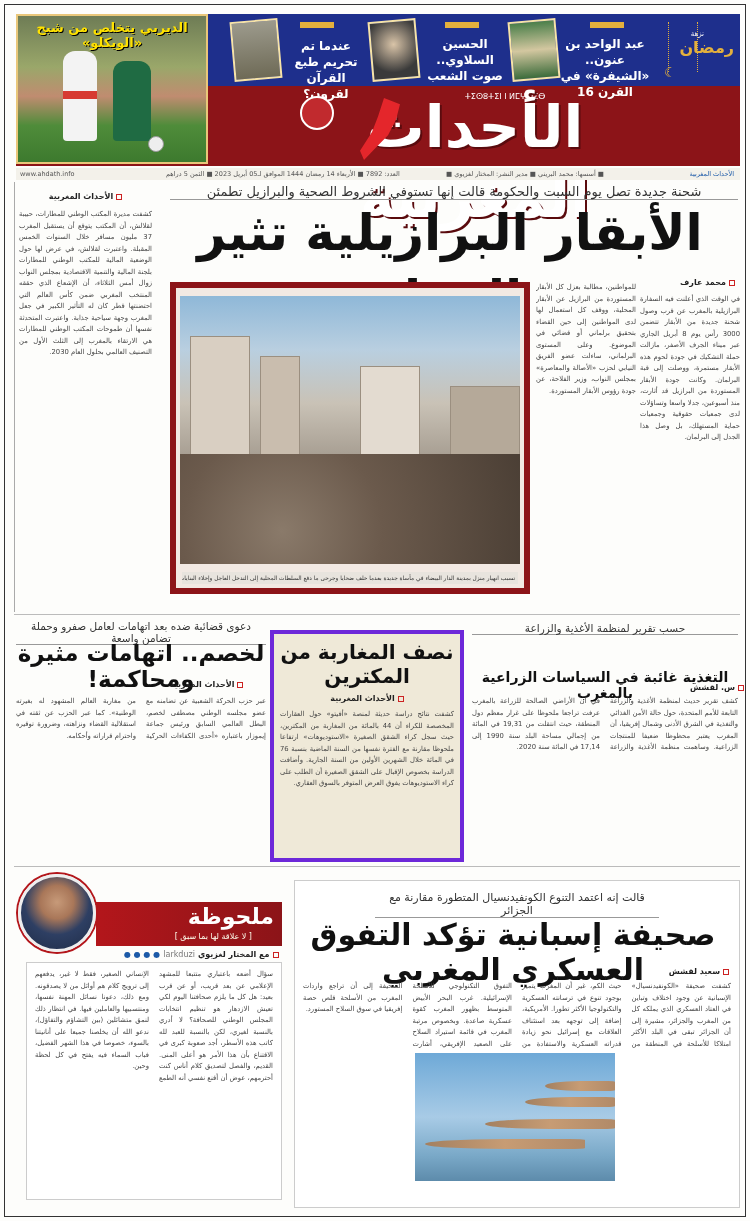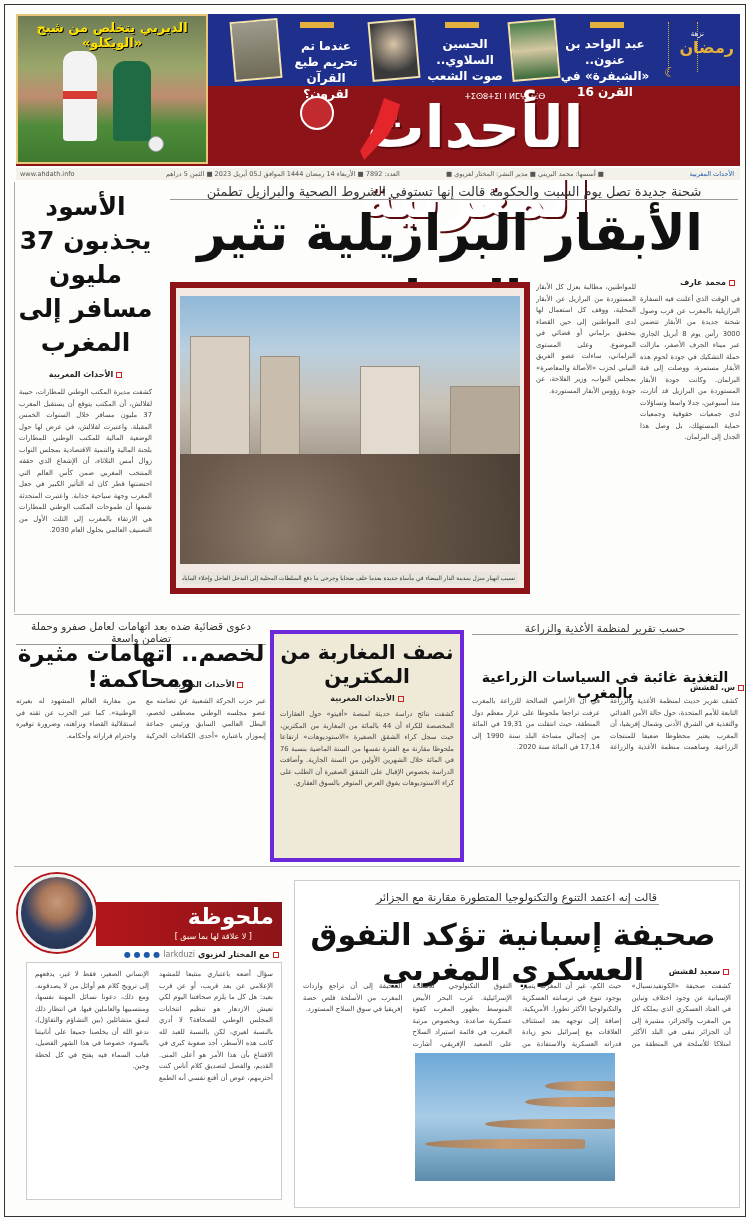--- a/index.html
+++ b/index.html
@@ -110,21 +110,20 @@
 <div class="abs stamp"></div>
 
 <div class="abs dateline">
   <span style="left:4px;">www.ahdath.info</span>
   <span style="left:150px;">العدد: 7892 ■ الأربعاء 14 رمضان 1444 الموافق لـ05 أبريل 2023 ■ الثمن 5 دراهم</span>
   <span style="left:430px;">■ أسسها: محمد البريني ■ مدير النشر: المختار لغزيوي ■</span>
   <span style="right:6px;color:#1c5aa8;">الأحداث المغربية</span>
 </div>
 
 <div class="abs left-col">
-  <h2>الأسود يجذبون 37 مليون مسافر إلى المغرب</h2>
   <div class="byline" style="margin:10px 0 8px;">
     <span class="sq"></span>
     <span>الأحداث المغربية</span>
   </div>
   <div class="body-text" style="padding:0 4px;height:240px;overflow:hidden;">كشفت مديرة المكتب الوطني للمطارات، حبيبة لقلالش، أن المكتب يتوقع أن يستقبل المغرب 37 مليون مسافر خلال السنوات الخمس المقبلة. واعتبرت لقلالش، في عرض لها حول الوضعية المالية للمكتب الوطني للمطارات بلجنة المالية والتنمية الاقتصادية بمجلس النواب زوال أمس الثلاثاء، أن الإشعاع الذي حققه المنتخب المغربي ضمن كأس العالم التي احتضنتها قطر كان له التأثير الكبير في جعل المغرب وجهة سياحية جذابة. واعتبرت المتحدثة نفسها أن طموحات المكتب الوطني للمطارات هي الارتقاء بالمغرب إلى الثلث الأول من التصنيف العالمي بحلول العام 2030.</div>
 </div>
 
 <div class="abs kicker" style="left:170px;top:184px;width:568px;">شحنة جديدة تصل يوم السبت والحكومة قالت إنها تستوفي الشروط الصحية والبرازيل تطمئن</div>
 <div class="abs mainhead">الأبقار البرازيلية تثير الجدل</div>
 
@@ -186,21 +185,21 @@
     <span>مع المختار لغزيوي</span>
     <span style="font-weight:normal;color:#777;">larkduzi</span>
     <span style="color:#1c5aa8;">● ● ● ●</span>
   </div>
   <div class="note-inner">
     <div class="body-text" style="padding:6px 8px;height:190px;overflow:hidden;column-count:2;column-gap:10px;">سؤال أضعه باعتباري متتبعا للمشهد الإعلامي عن بعد قريب، أو عن قرب بعيد: هل كل ما يلزم صحافتنا اليوم لكي تعيش الازدهار هو تنظيم انتخابات المجلس الوطني للصحافة؟ لا أدري بالنسبة لغيري، لكن بالنسبة للعبد لله كاتب هذه الأسطر، أجد صعوبة كبرى في الاقتناع بأن هذا الأمر هو أعلى المنى. القديم، والفصل لتصديق كلام أناس كنت أحترمهم، عوض أن أقنع نفسي أنه الطمع الإنساني الصغير، فقط لا غير، يدفعهم إلى ترويج كلام هم أوائل من لا يصدقونه. ومع ذلك، دعونا نسائل المهنة نفسها، ومنتسبيها والعاملين فيها. في انتظار ذلك لنمق متشائلين (بين التشاؤم والتفاؤل)، ندعو الله أن يخلصنا جميعا على أنانيتنا بالسوء، خصوصا في هذا الشهر الفضيل، فباب السماء فيه يفتح في كل لحظة وحين.</div>
   </div>
 </div>
 
 <div class="abs mil-box">
-  <div class="kicker" style="position:absolute;left:80px;right:80px;top:10px;font-size:11px;">قالت إنه اعتمد التنوع والتكنولوجيا المتطورة مقارنة مع الجزائر</div>
+  <div class="kicker" style="position:absolute;left:80px;right:80px;top:10px;font-size:11px;">قالت إنه اعتمد التنوع الكونفيدنسيال المتطورة مقارنة مع الجزائر</div>
   <div class="mil-head">صحيفة إسبانية تؤكد التفوق العسكري المغربي</div>
   <div class="abs byline" style="right:10px;top:86px;">
     <span class="sq"></span>
     <span>سعيد لقشش</span>
   </div>
   <div class="body-text" style="position:absolute;left:8px;right:8px;top:100px;height:220px;overflow:hidden;column-count:4;column-gap:10px;">كشفت صحيفة «الكونفيدنسيال» الإسبانية عن وجود اختلاف وتباين في العتاد العسكري الذي يملكه كل من المغرب والجزائر، مشيرة إلى أن الجزائر تبقى في البلد الأكثر امتلاكا للأسلحة في المنطقة من حيث الكم، غير أن المغرب يتميز بوجود تنوع في ترسانته العسكرية والتكنولوجيا الأكثر تطورا. الأمريكية، إضافة إلى توجهه بعد استئناف العلاقات مع إسرائيل نحو زيادة قدراته العسكرية والاستفادة من التفوق التكنولوجي للأسلحة الإسرائيلية. غرب البحر الأبيض المتوسط بظهور المغرب كقوة عسكرية صاعدة. وبخصوص مرتبة المغرب في قائمة استيراد السلاح على الصعيد الإفريقي، أشارت الصحيفة إلى أن تراجع واردات المغرب من الأسلحة قلص حصة إفريقيا في سوق السلاح المستورد.</div>
   <div class="jets">
     <div class="jet" style="left:10px;top:86px;width:160px;"></div>
     <div class="jet" style="left:70px;top:66px;width:130px;"></div>
     <div class="jet" style="left:110px;top:44px;width:90px;"></div>

